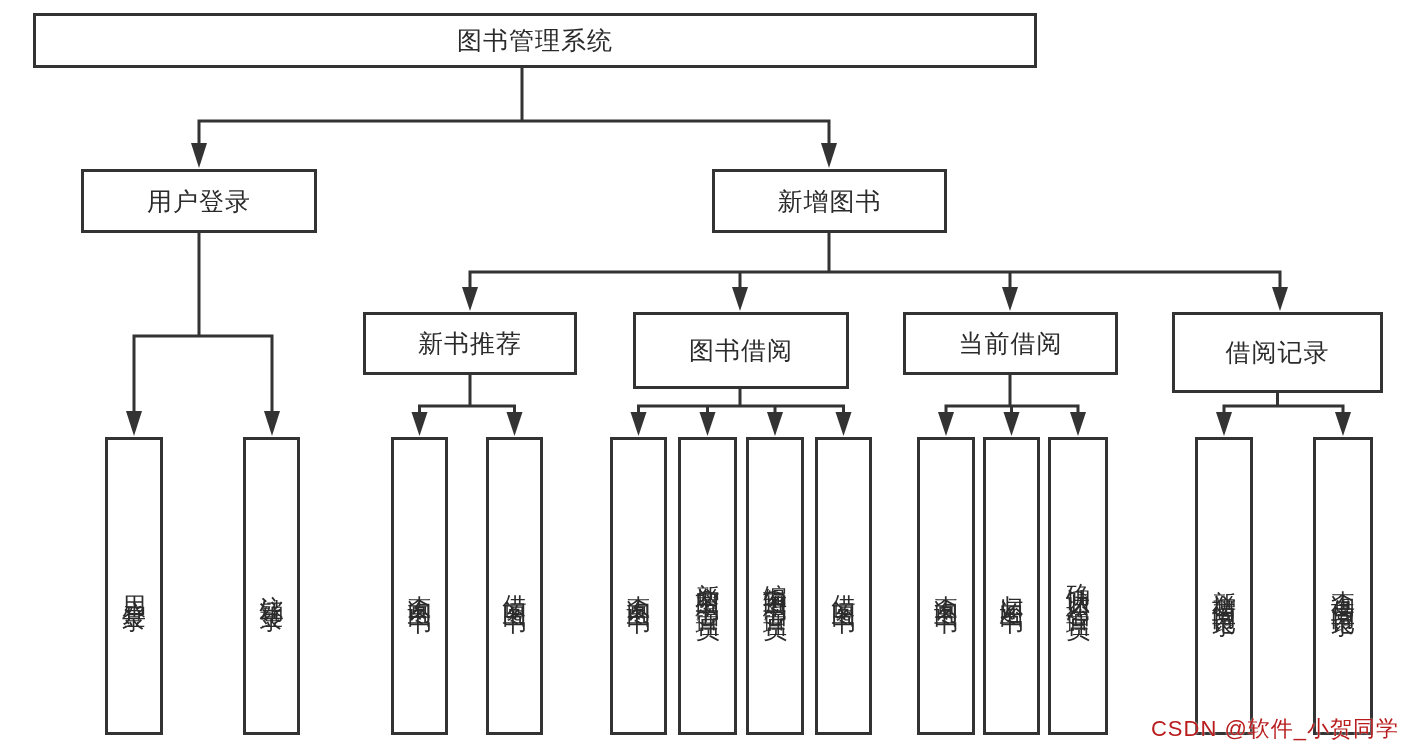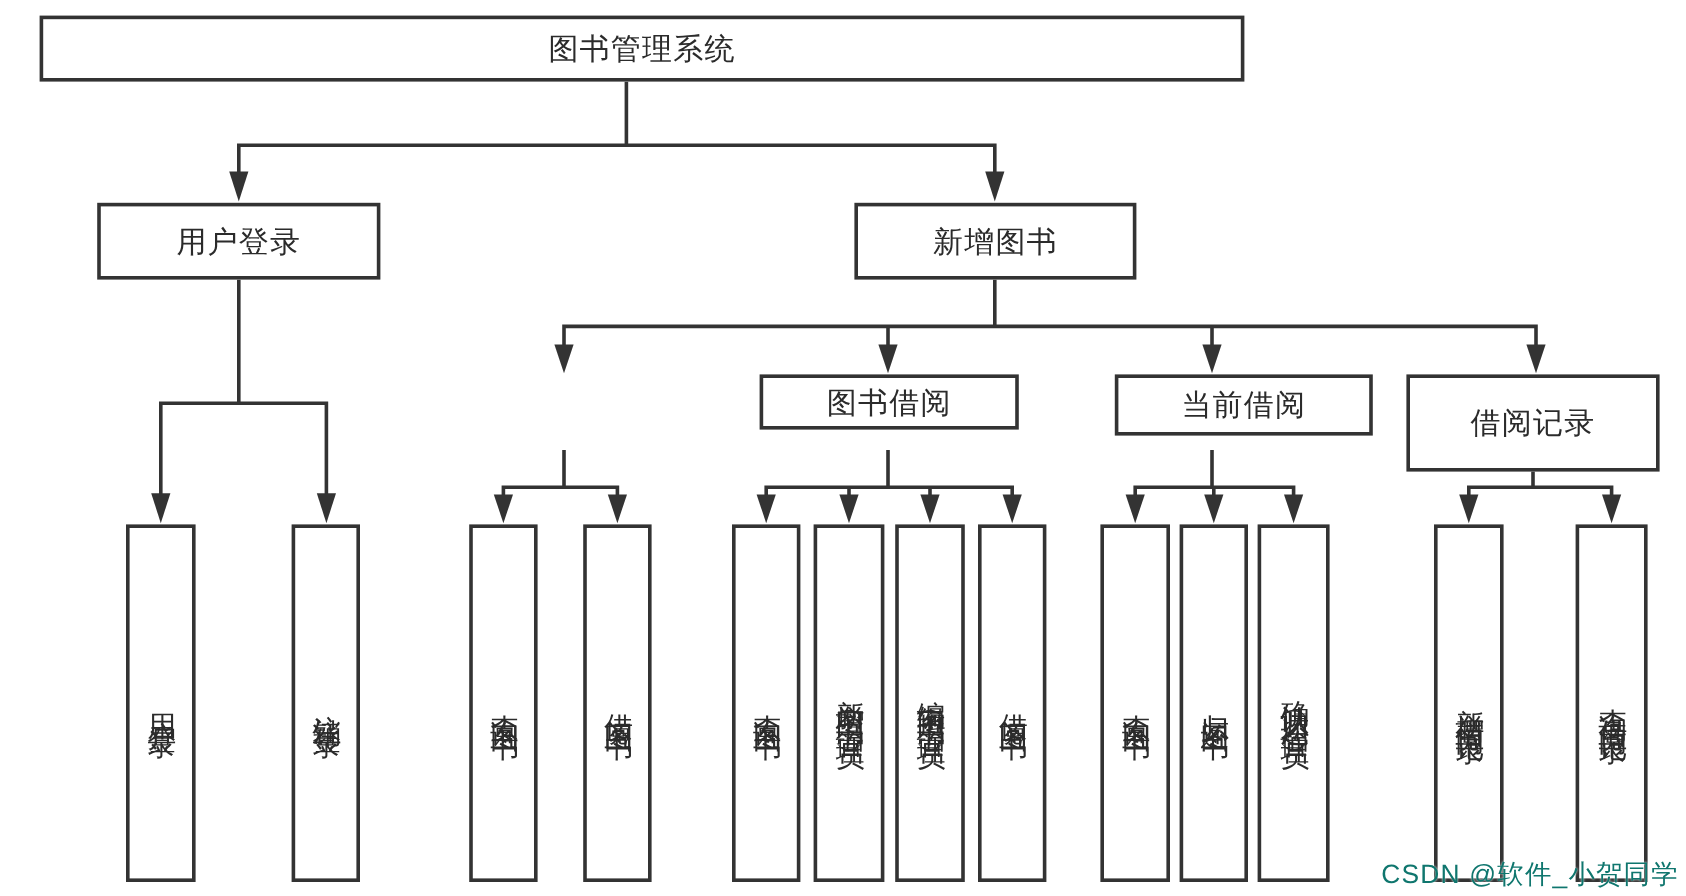--- a/index.html
+++ b/index.html
@@ -28,39 +28,39 @@
   .leaf span{
     writing-mode:vertical-rl;text-orientation:mixed;
     font-size:24px;letter-spacing:5px;color:#2b2b2b;
     line-height:1;
   }
   
   .n-root{left:20px;top:13px;width:1004px;height:55px;margin-left:13px;}
   .n-userlogin{left:81px;top:169px;width:236px;height:64px;}
   .n-bookmgmt{left:712px;top:169px;width:235px;height:64px;}
   .n-newbook{left:363px;top:312px;width:214px;height:63px;}
-  .n-borrow{left:633px;top:312px;width:216px;height:46px;}
-  .n-current{left:903px;top:312px;width:215px;height:51px;margin-left:26px;}
+  .n-borrow{left:633px;top:312px;width:216px;height:77px;}
+  .n-current{left:903px;top:312px;width:215px;height:63px;}
   .n-records{left:1172px;top:312px;width:211px;height:81px;}
   .lf-1a{left:105px;width:58px;}
   .lf-1b{left:243px;width:57px;}
   .lf-2a{left:391px;width:57px;}
   .lf-2b{left:486px;width:57px;}
   .lf-3a{left:610px;width:57px;}
   .lf-3b{left:678px;width:59px;}
   .lf-3c{left:746px;width:58px;}
   .lf-3d{left:815px;width:57px;}
   .lf-4a{left:917px;width:58px;}
   .lf-4b{left:983px;width:57px;}
   .lf-4c{left:1048px;width:60px;}
   .lf-5a{left:1195px;width:58px;}
   .lf-5b{left:1313px;width:60px;}
   .watermark{
     position:absolute;z-index:2;right:6px;top:714px;
-    font-size:22px;color:#0f766e;letter-spacing:1px;
+    font-size:22px;color:#b91c1c;letter-spacing:1px;
     text-shadow:0 0 2px #ffffff;
     white-space:nowrap;
   }
 </style>
 </head>
 <body>
 
 <div id="stage">
 
   <svg id="connectors" width="1405" height="747" viewBox="0 0 1405 747">
@@ -107,20 +107,23 @@
     <span>图书管理系统</span>
   </div>
 
   <div class="hbox n-userlogin">
     <span>用户登录</span>
   </div>
   <div class="hbox n-bookmgmt">
     <span>新增图书</span>
   </div>
 
+  <div class="hbox n-newbook">
+    <span>新书推荐</span>
+  </div>
   <div class="hbox n-borrow">
     <span>图书借阅</span>
   </div>
   <div class="hbox n-current">
     <span>当前借阅</span>
   </div>
   <div class="hbox n-records">
     <span>借阅记录</span>
   </div>
 

